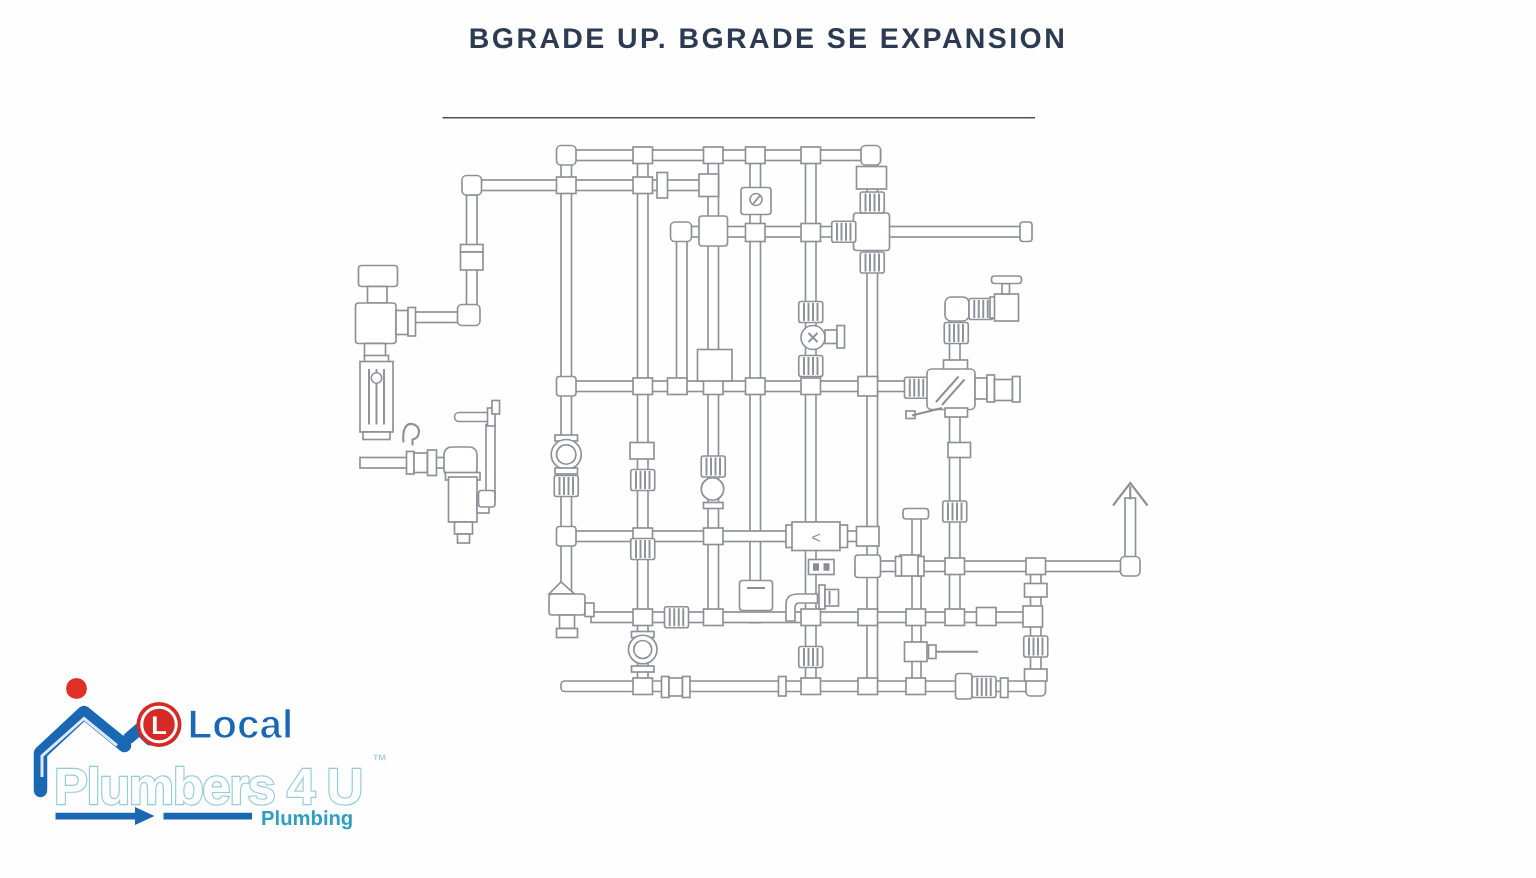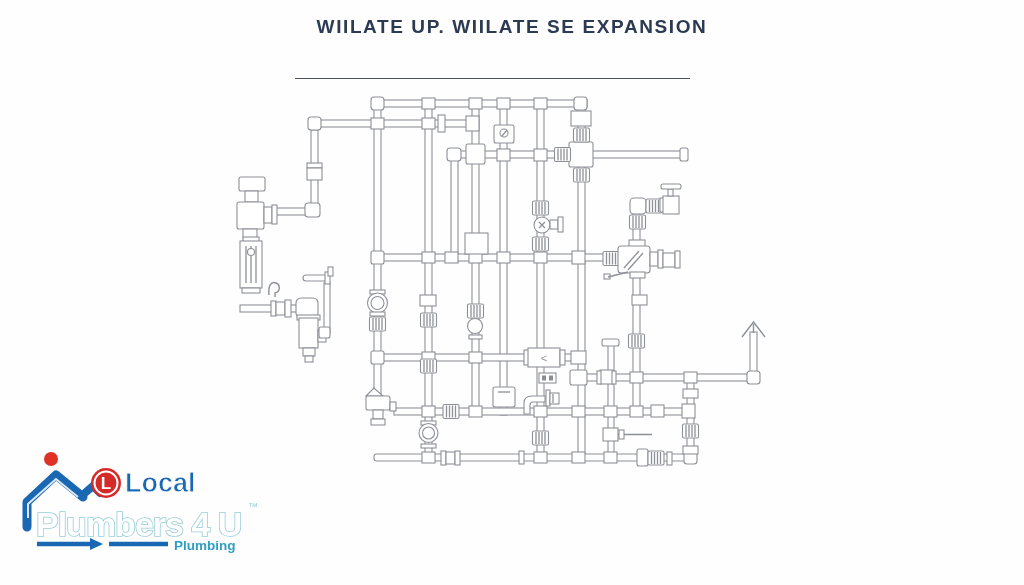--- a/index.html
+++ b/index.html
@@ -16,21 +16,21 @@
   .thin{fill:none;stroke:#8d9097;stroke-width:1.4;}
   .mark{fill:none;stroke:#8d9097;stroke-width:1.3;}
   .fillg{fill:#8c8c94;stroke:none;}
   .ltxt{font-family:"Liberation Sans",sans-serif;}
 </style>
 </head>
 <body>
 
 <div class="page">
 
-  <div class="title">WIILATE UP. WIILATE SE EXPANSION</div>
+  <div class="title">BGRADE UP. BGRADE SE EXPANSION</div>
   <div class="title-rule"></div>
 
   <svg id="diagram" width="1024" height="585" viewBox="0 0 1024 585">
     <defs>
       <g id="sc">
         <rect class="p" x="-8" y="-7" width="16" height="14" rx="1.5"></rect>
         <line class="mark" x1="-4.5" y1="-6" x2="-4.5" y2="6"></line>
         <line class="mark" x1="-1.5" y1="-6" x2="-1.5" y2="6"></line>
         <line class="mark" x1="1.5" y1="-6" x2="1.5" y2="6"></line>
         <line class="mark" x1="4.5" y1="-6" x2="4.5" y2="6"></line>

